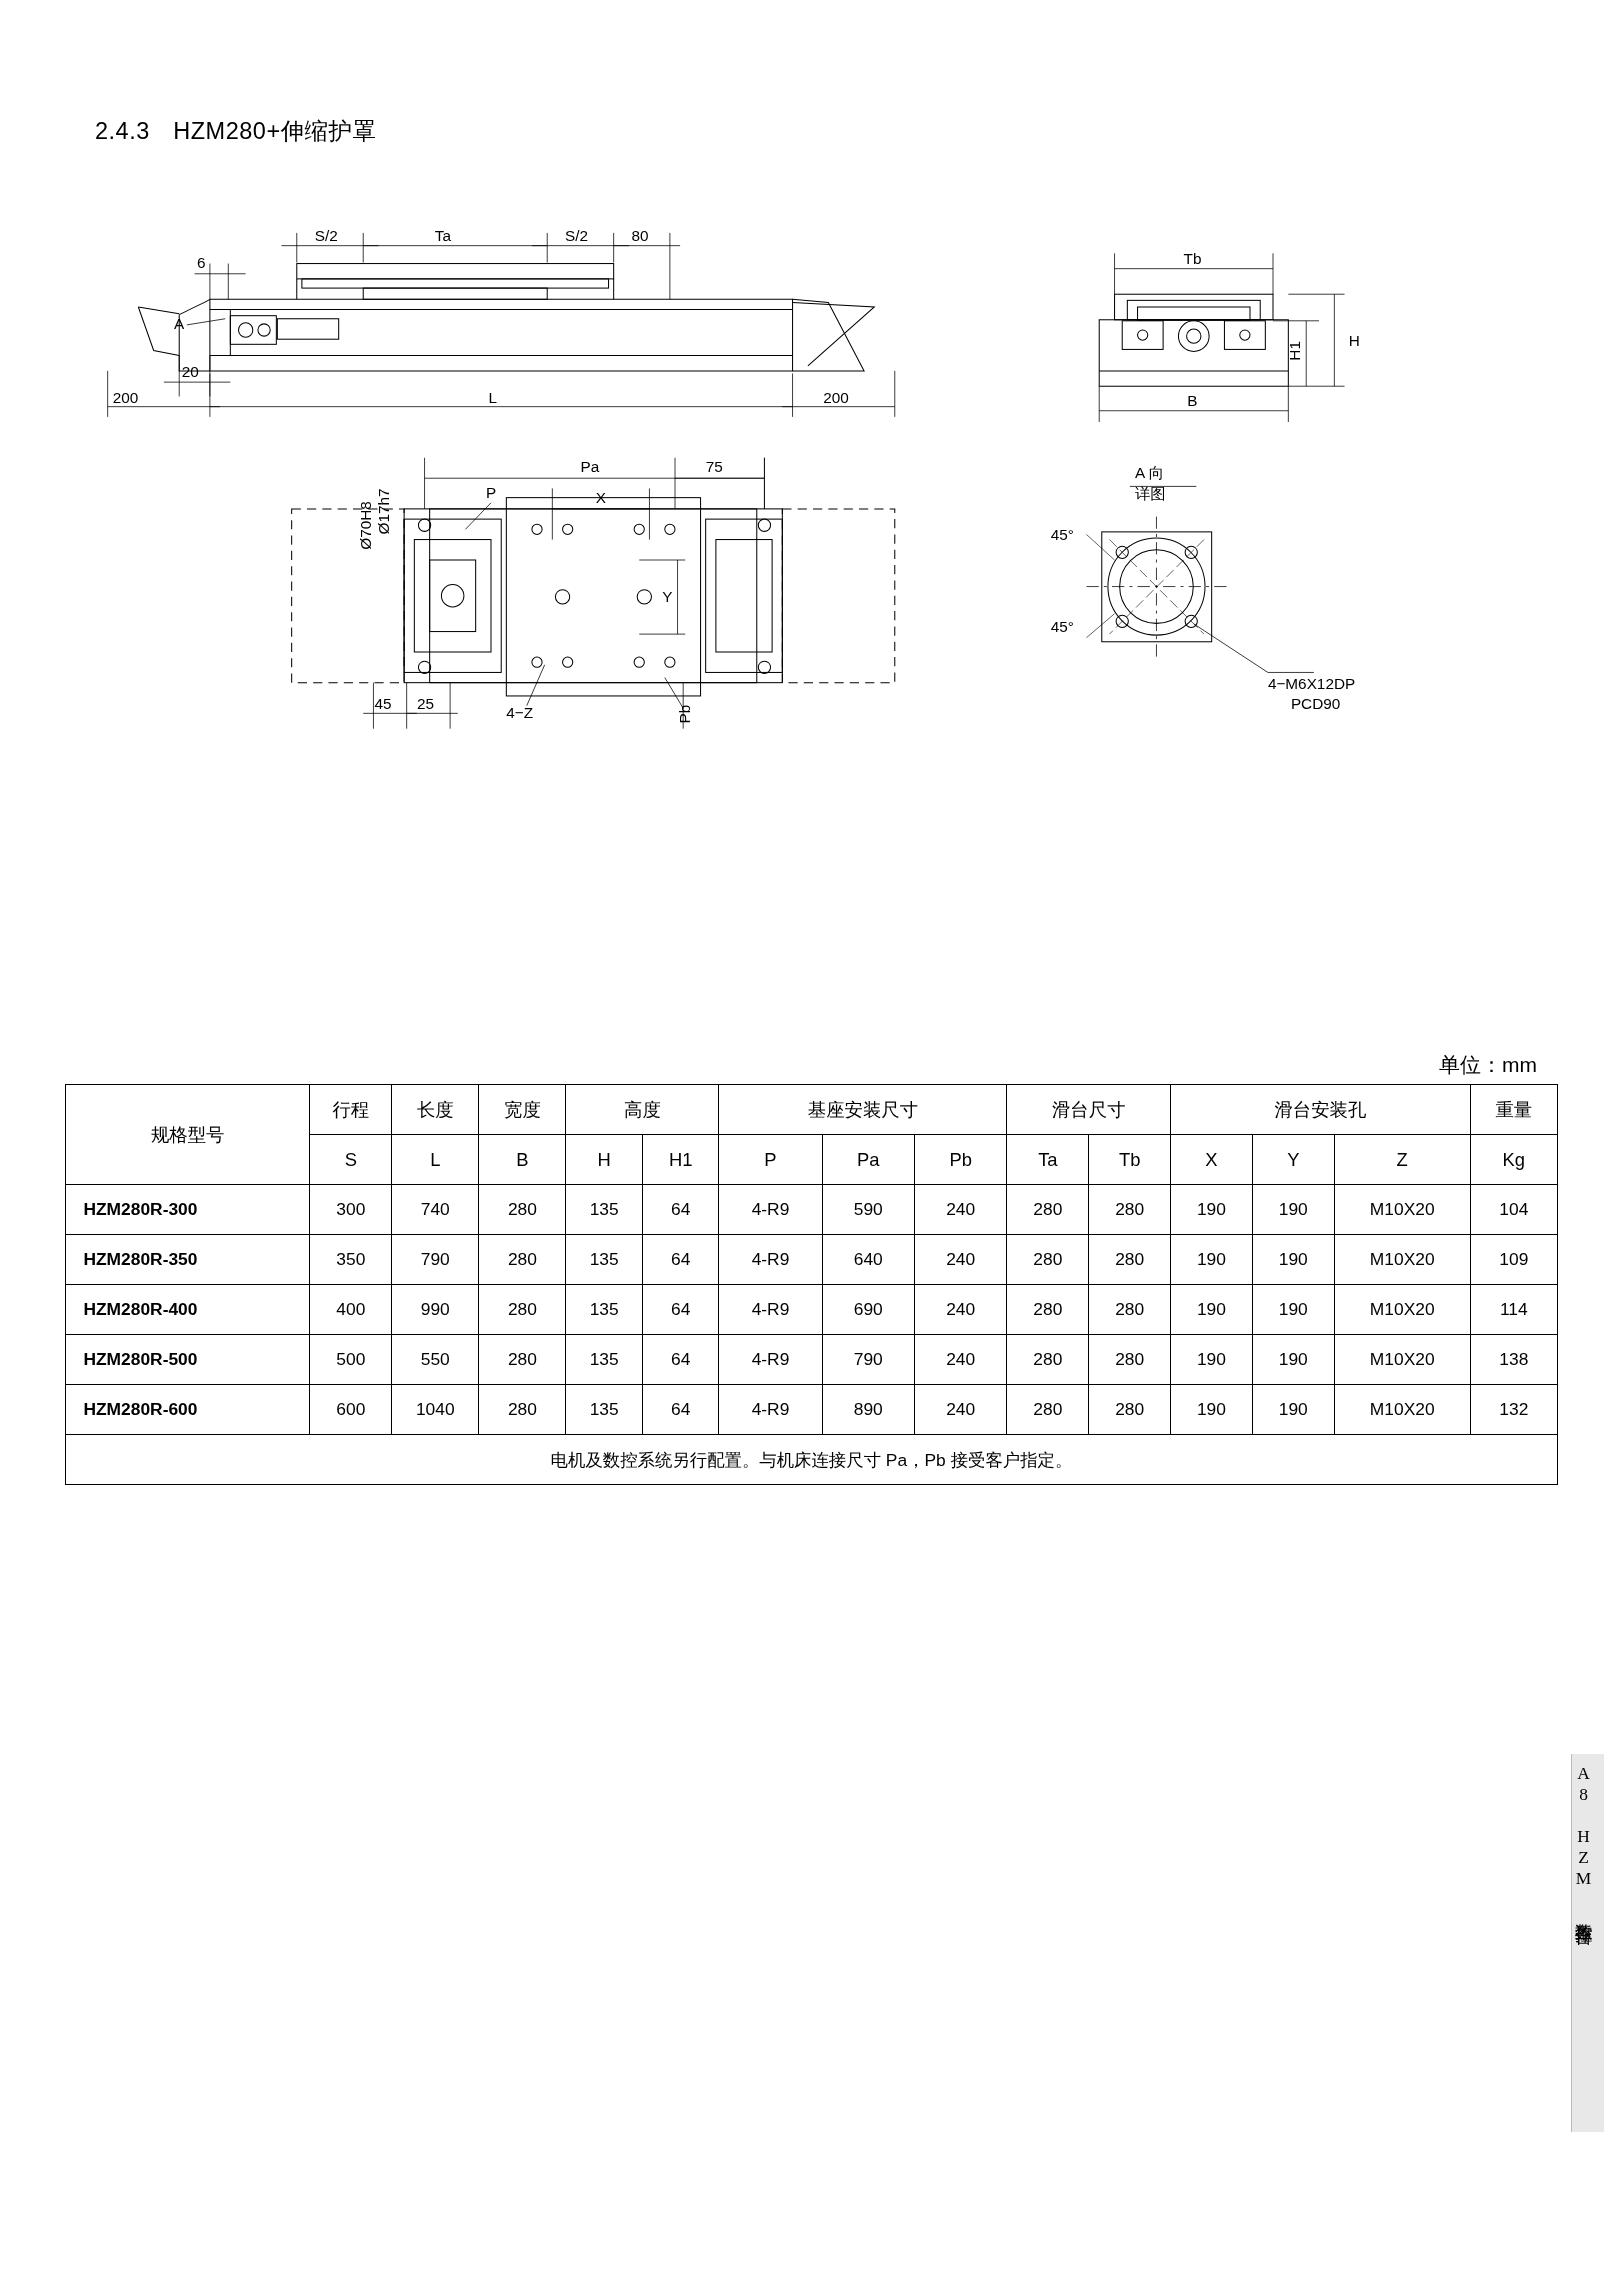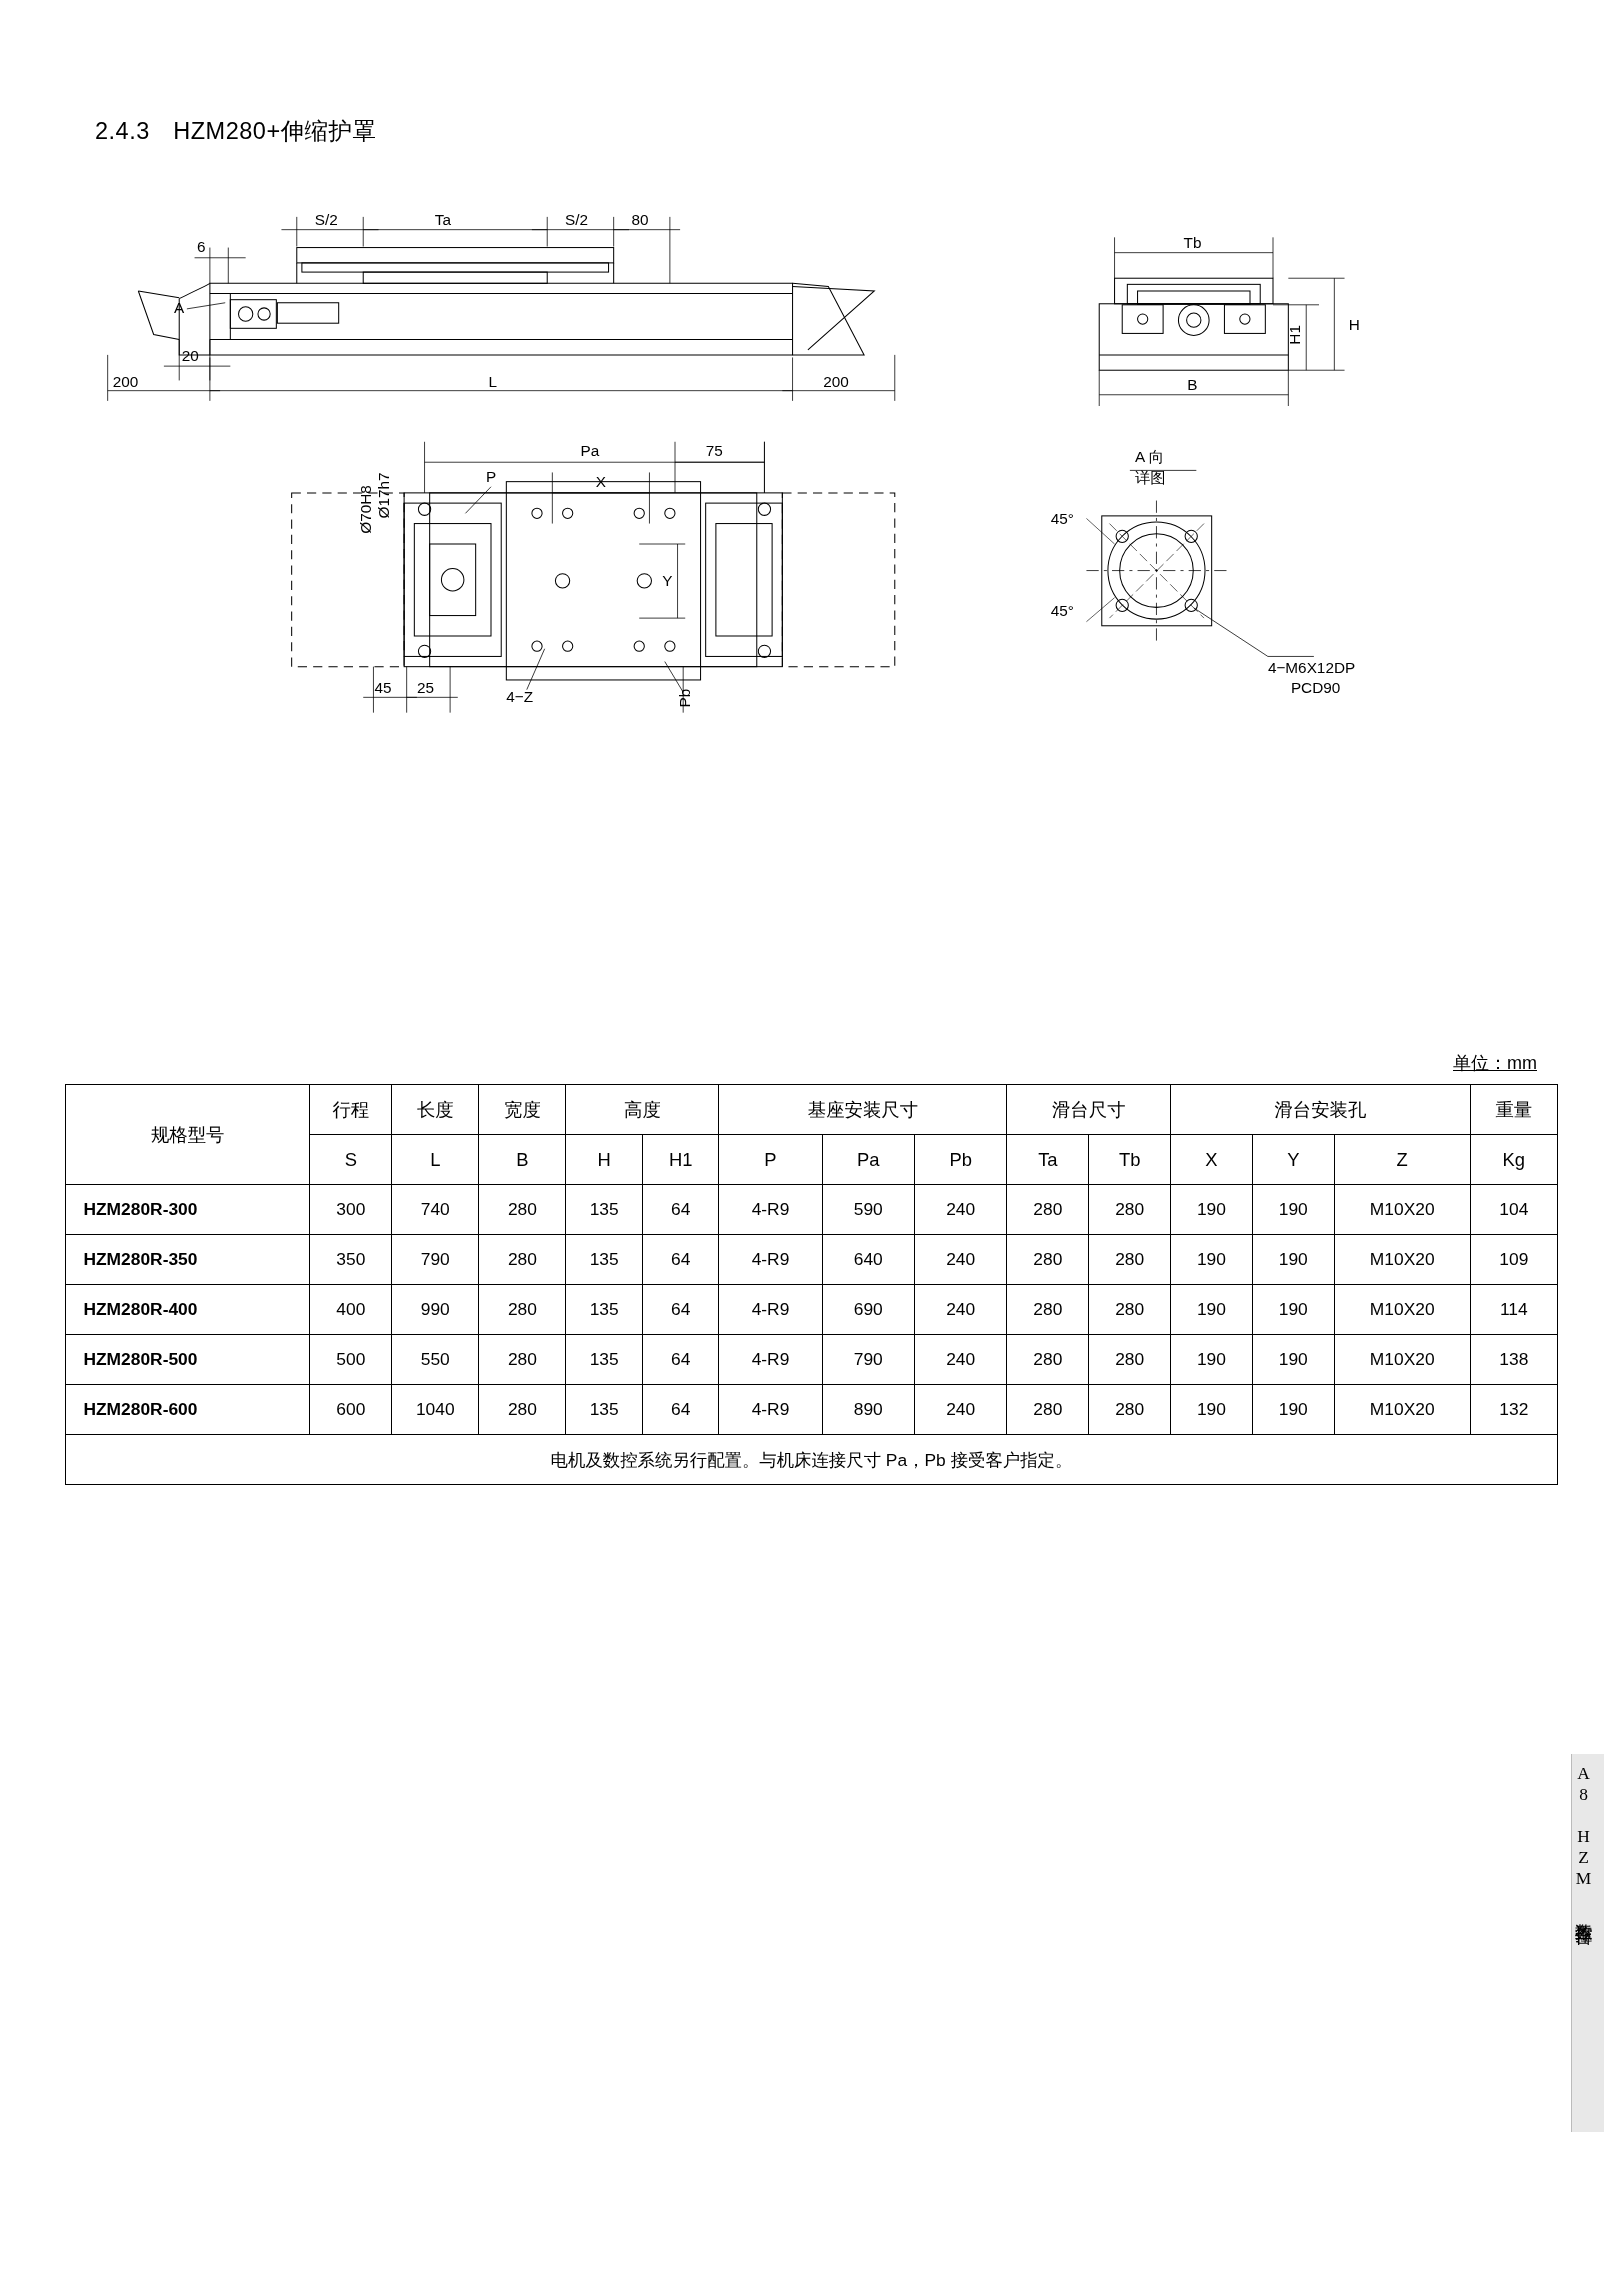--- a/index.html
+++ b/index.html
@@ -29,34 +29,33 @@
     font-size: 23.5px;
     letter-spacing: 0.5px;
     white-space: nowrap;
   }
   .heading .num { margin-right: 23.5px; }
 
   
   .drawing {
     position: absolute;
     left: 77px;
-    top: 186px;
+    top: 202px;
     width: 1472px;
     height: 716px;
   }
   .drawing svg { display: block; }
 
   
   .unit-label {
     position: absolute;
     right: 87px;
     top: 1051px;
-    font-size: 18px;
+    font-size: 21px;
     white-space: nowrap;
-    text-decoration: underline;
   }
 
   
   .spec-table-wrap {
     position: absolute;
     left: 65px;
     top: 1084px;
     width: 1493px;
   }
   table.spec {

